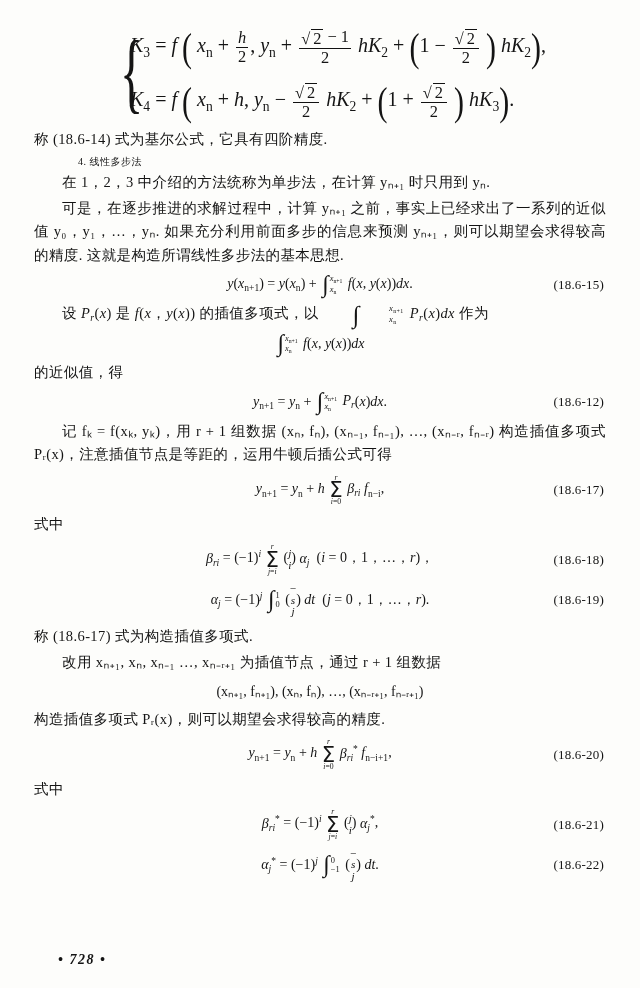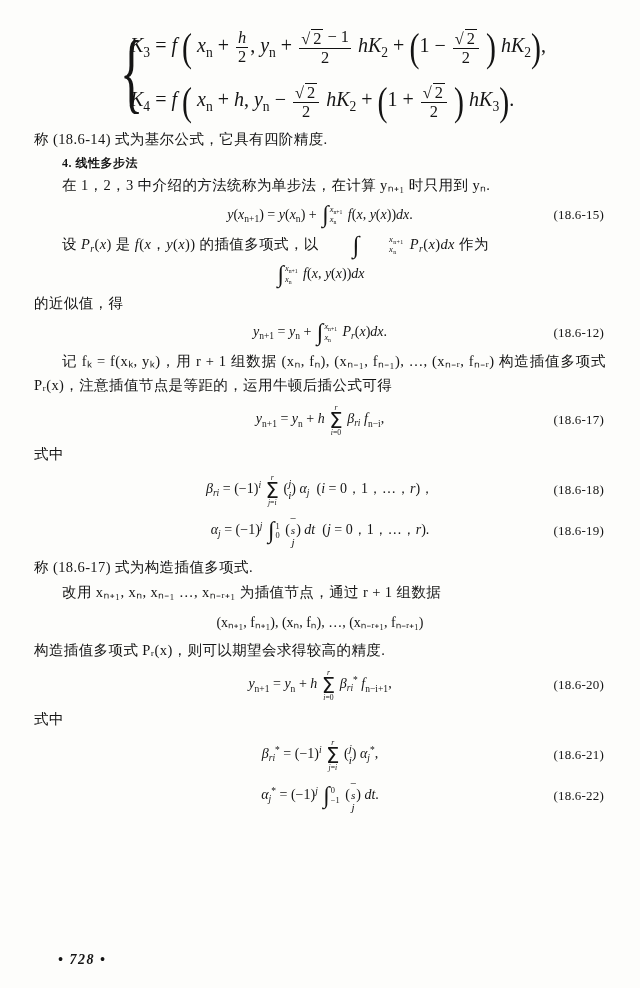--- a/index.html
+++ b/index.html
@@ -27,24 +27,24 @@
   .para {
     font-size: 14.5px;
     line-height: 1.62;
     letter-spacing: 0.4px;
     margin: 0 0 2px 0;
     text-align: justify;
   }
   .para.ind { text-indent: 28px; }
   .bold { font-weight: normal; }
   .heading {
-    font-size: 12px;
-    font-weight: bold;
+    font-size: 10px;
+    font-weight: normal;
     letter-spacing: 0.5px;
-    margin: 4px 0 2px 28px;
+    margin: 4px 0 2px 44px;
   }
   
   .eqrow {
     position: relative;
     margin: 7px 0 7px 0;
     min-height: 20px;
   }
   .eqbody {
     text-align: center;
     font-size: 14px;
@@ -202,20 +202,21 @@
     </div>
 
     <p class="para">
       <span>称 (18.6-14) 式为</span><span class="bold">基尔公式</span><span>，它具有四阶精度.</span>
     </p>
 
     <p class="heading">4. 线性多步法</p>
 
     <p class="para ind">在 1，2，3 中介绍的方法统称为单步法，在计算 yₙ₊₁ 时只用到 yₙ.</p>
 
+    <p class="para ind">可是，在逐步推进的求解过程中，计算 yₙ₊₁ 之前，事实上已经求出了一系列的近似值 y₀，y₁，…，yₙ. 如果充分利用前面多步的信息来预测 yₙ₊₁，则可以期望会求得较高的精度. 这就是构造所谓线性多步法的基本思想.</p>
 
 
     <div class="eqrow">
       <div class="eqbody">
         <span class="it">y</span>(<span class="it">x</span><span class="subn">n+1</span>) = <span class="it">y</span>(<span class="it">x</span><span class="subn">n</span>) +
         <span class="intsym">∫</span><span class="intlim"><span style="display:block"><span class="it">x</span><span class="subn">n+1</span></span><span style="display:block"><span class="it">x</span><span class="subn">n</span></span></span>
         <span class="it">f</span>(<span class="it">x</span>, <span class="it">y</span>(<span class="it">x</span>))<span class="it">dx</span>.
       </div>
       <div class="eqtag">(18.6-15)</div>
     </div>

